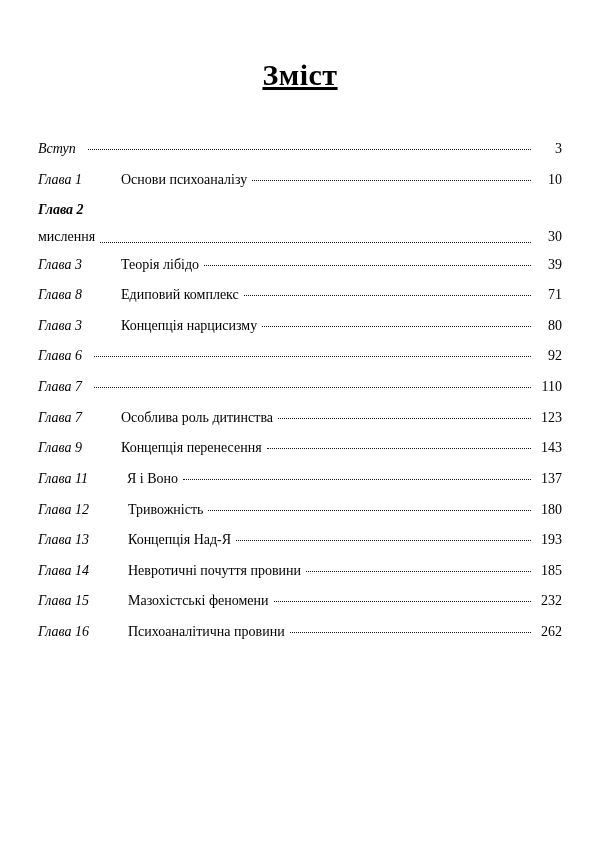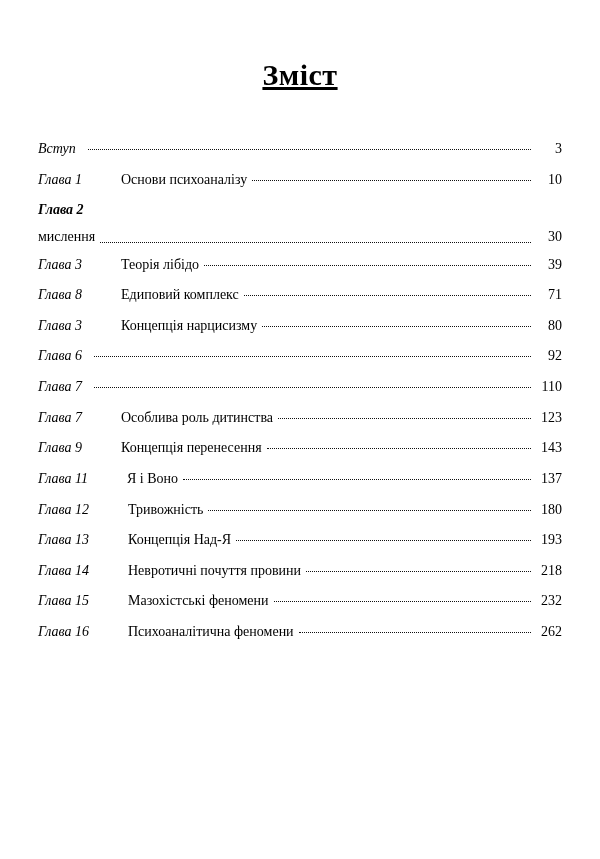--- a/index.html
+++ b/index.html
@@ -188,32 +188,32 @@
       <span class="chap-label">Глава 13</span>
       <span class="chap-title">Концепція Над-Я</span>
       <span class="leader"></span>
       <span class="page-num">193</span>
     </div>
 
     <div class="toc-entry">
       <span class="chap-label">Глава 14</span>
       <span class="chap-title">Невротичні почуття провини</span>
       <span class="leader"></span>
-      <span class="page-num">218</span>
+      <span class="page-num">185</span>
     </div>
 
     <div class="toc-entry">
       <span class="chap-label">Глава 15</span>
       <span class="chap-title">Мазохістські феномени</span>
       <span class="leader"></span>
       <span class="page-num">232</span>
     </div>
 
     <div class="toc-entry">
       <span class="chap-label">Глава 16</span>
-      <span class="chap-title">Психоаналітична феномени</span>
+      <span class="chap-title">Психоаналітична провини</span>
       <span class="leader"></span>
       <span class="page-num">262</span>
     </div>
 
   </div>
 
 </div>
 
 </body></html>

